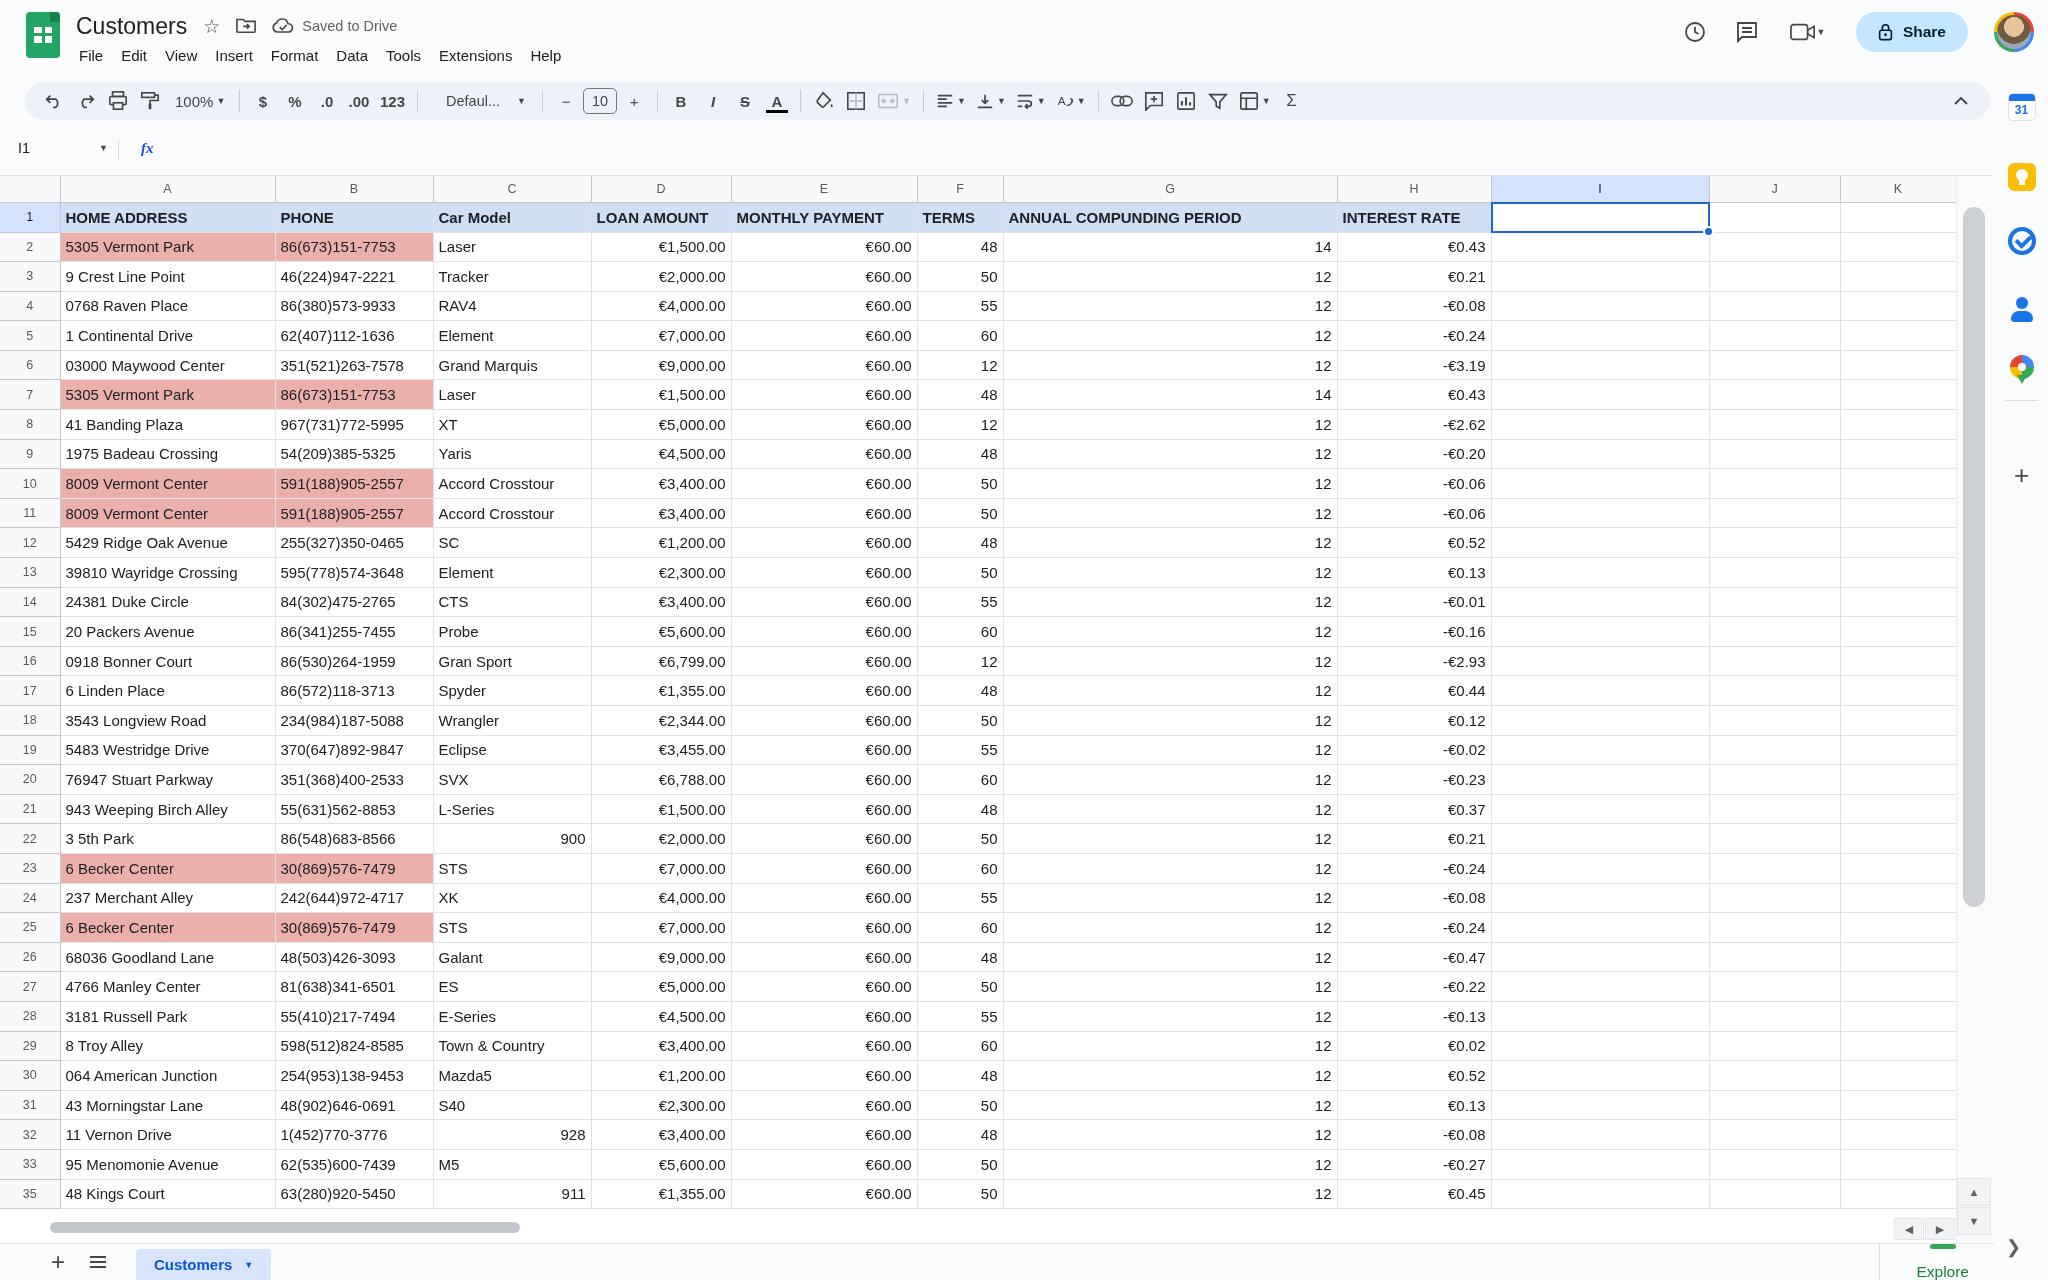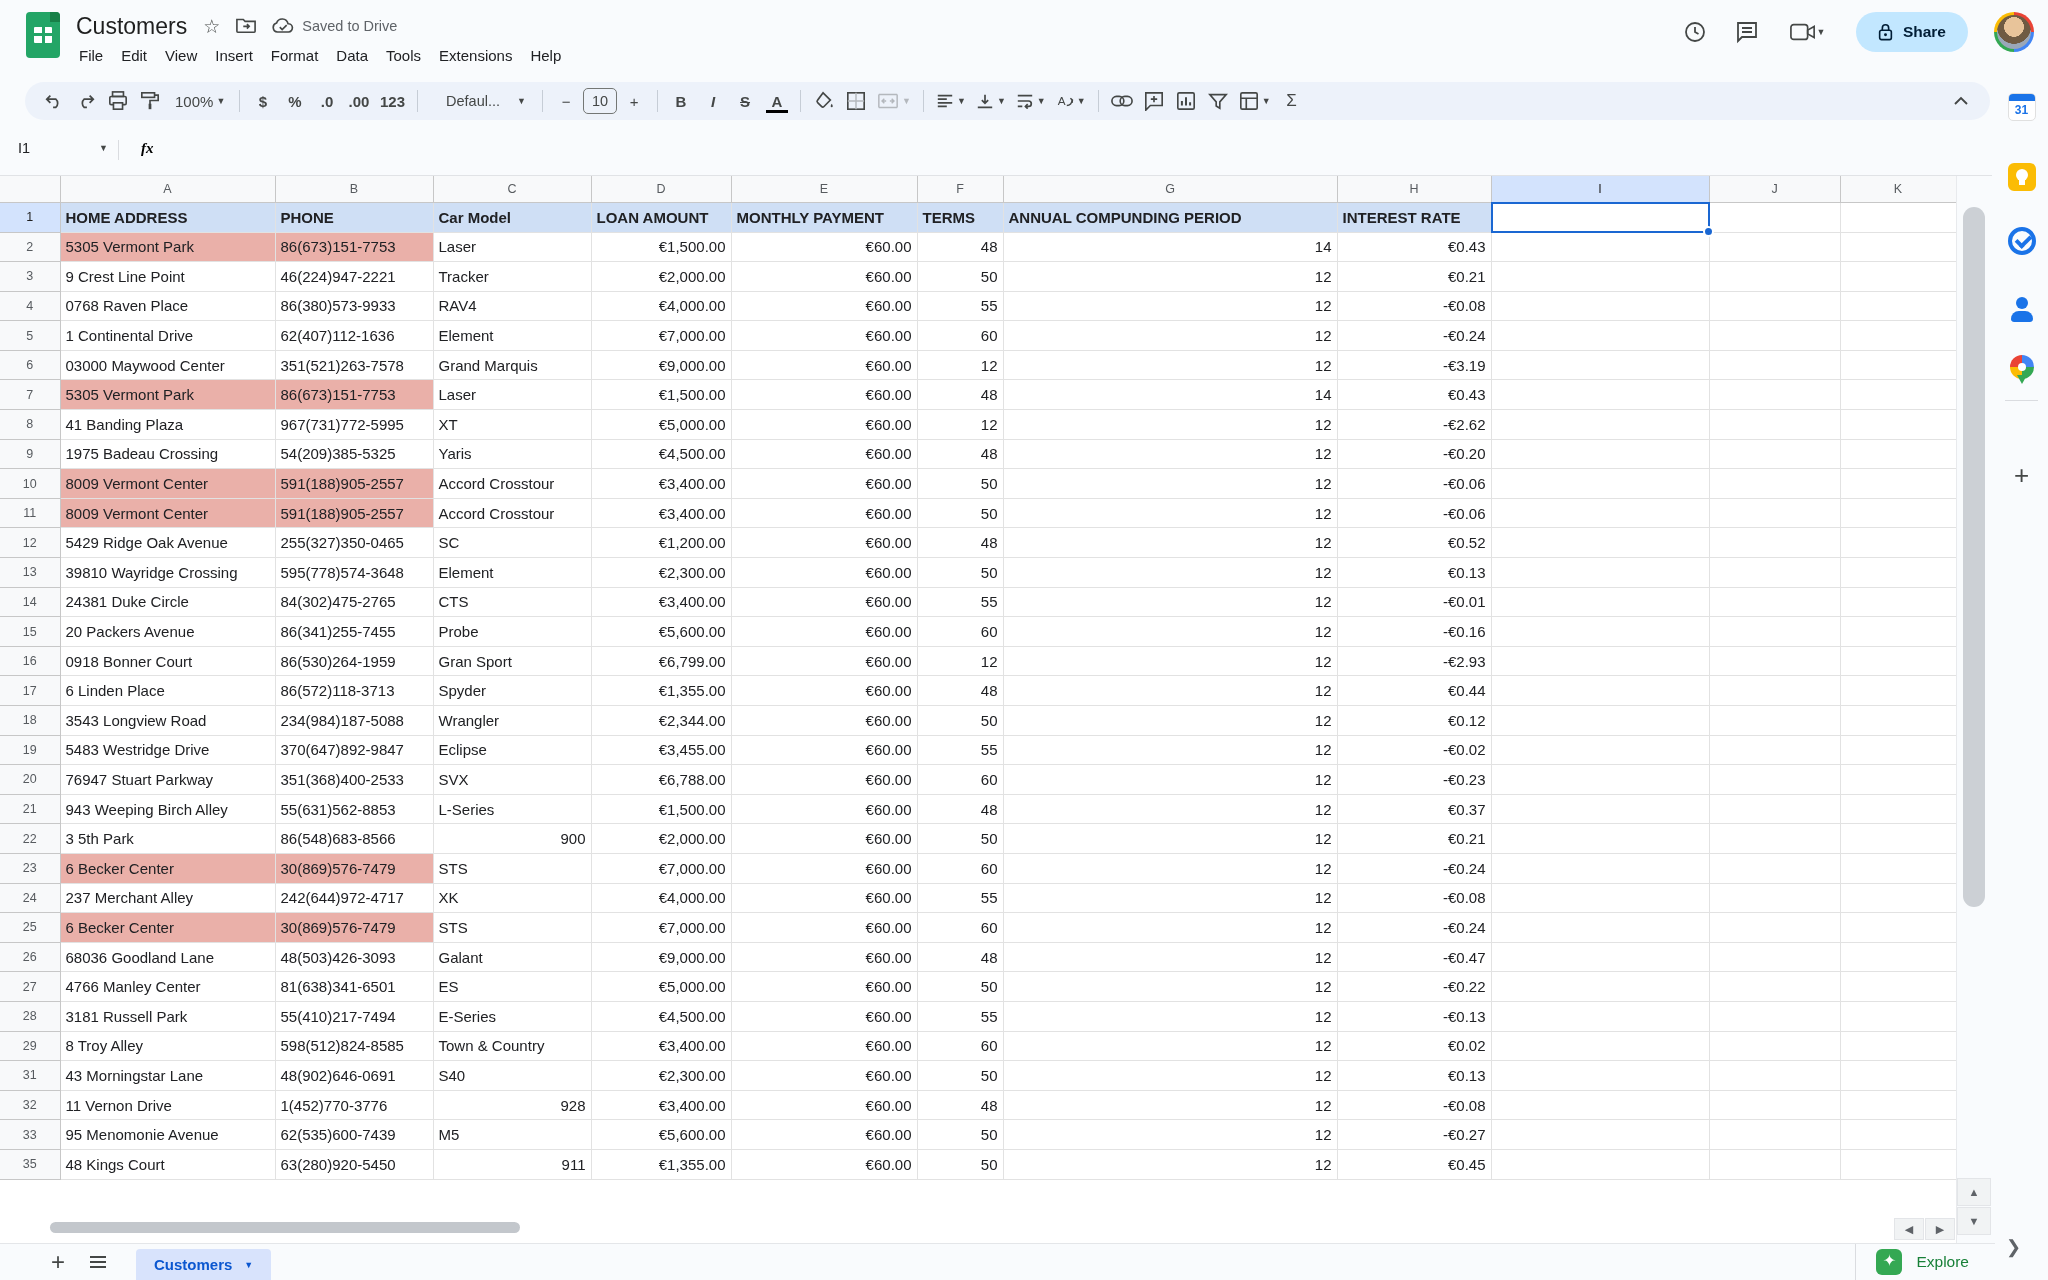--- a/index.html
+++ b/index.html
@@ -48,21 +48,21 @@
   .strike-s { text-decoration:line-through; }
   .underA { position:relative; }
   .underA:after { content:""; position:absolute; left:4px; right:4px; bottom:3px; height:3.5px; background:#000; }
 
   
   .fbar { position:absolute; left:0; top:140px; width:1992px; height:36px; background:#f9fbfd;
       border-bottom:1px solid #e1e3e6; display:flex; align-items:flex-start; }
   .namebox { width:118px; display:flex; align-items:center; justify-content:space-between;
       padding:0 10px 0 18px; font-size:14.5px; color:#202124; }
   .fdiv { width:1px; height:20px; background:#dadce0; }
-  .fx { font-style:italic; color:#000000; font-size:15px; font-weight:bold; margin-left:22px; font-family:"Liberation Serif", serif; }
+  .fx { font-style:italic; color:#1d4ed8; font-size:15px; font-weight:bold; margin-left:22px; font-family:"Liberation Serif", serif; }
 
   
   .gridwrap { position:absolute; left:0; top:176px; width:1956px; height:1067px; overflow:hidden; background:#fff; }
   table.sheet { border-collapse:collapse; table-layout:fixed; width:1956px; }
   .sheet td { border-right:1px solid #e2e2e2; border-bottom:1px solid #e2e2e2; height:29.6px;
       font-size:15px; padding:0 5px; white-space:nowrap; overflow:hidden; background:#fff; }
   .sheet tr.colrow td { height:26px; background:#f8f9fa; border-right:1px solid #c7c7c7; border-bottom:1px solid #c7c7c7;
       color:#575b5f; font-size:12.5px; text-align:center; padding:0; }
   .sheet td.gut { background:#f8f9fa; border-right:1px solid #c7c7c7; border-bottom:1px solid #c7c7c7;
       color:#575b5f; font-size:12.5px; text-align:center; padding:0; }
@@ -110,21 +110,21 @@
   .sp-div { position:absolute; left:10px; width:33px; height:1px; background:#dadce0; }
   .plus-g { font-size:26px; color:#444746; font-weight:normal; }
 
   
   .bottombar { position:absolute; left:0; top:1243px; width:1995px; height:37px; background:#f9fbfd; border-top:1px solid #e4e6e9;
       display:flex; align-items:center; }
   .bb-ic { width:40px; height:30px; display:flex; align-items:center; justify-content:center; color:#444746; }
   .sheettab { margin-left:18px; height:31px; background:#d8e3fc; border-radius:4px 4px 0 0; display:flex; align-items:center;
       gap:12px; padding:0 18px; color:#0b57d0; font-weight:bold; font-size:15px; align-self:flex-end; }
   .sheettab .caret { color:#0b57d0; }
-  .explore { margin-left:auto; height:37px; border-left:1px solid #dadce0; display:flex; align-items:center; gap:14px; padding:0 26px 0 20px; }
+  .explore { margin-left:auto; height:37px; border-left:1px solid #dadce0; display:flex; align-items:center; gap:14px; padding:0 26px 0 36px;flex-direction:column; }
   .exp-ic { width:26px; height:26px; background:#34a853; border-radius:6px; position:relative; }
   .exp-ic:after { content:"✦"; position:absolute; left:0; right:0; top:2px; text-align:center; color:#fff; font-size:16px; }
   .explore .lbl { color:#188038; font-size:15.5px; }
   .sp-chev { position:absolute; left:2006px; top:1236px; color:#5f6368; font-size:18px; }
 </style>
 </head>
 <body>
 
 <div id="root">
 
@@ -767,20 +767,34 @@
           <tr>
             <td class="gut">29</td>
             <td>8 Troy Alley</td>
             <td>598(512)824-8585</td>
             <td>Town &amp; Country</td>
             <td class="r">€3,400.00</td>
             <td class="r">€60.00</td>
             <td class="r">60</td>
             <td class="r">12</td>
             <td class="r">€0.02</td>
+            <td></td>
+            <td></td>
+            <td></td>
+          </tr>
+          <tr>
+            <td class="gut">30</td>
+            <td>064 American Junction</td>
+            <td>254(953)138-9453</td>
+            <td>Mazda5</td>
+            <td class="r">€1,200.00</td>
+            <td class="r">€60.00</td>
+            <td class="r">48</td>
+            <td class="r">12</td>
+            <td class="r">€0.52</td>
             <td></td>
             <td></td>
             <td></td>
           </tr>
           <tr>
             <td class="gut">31</td>
             <td>43 Morningstar Lane</td>
             <td>48(902)646-0691</td>
             <td>S40</td>
             <td class="r">€2,300.00</td>

